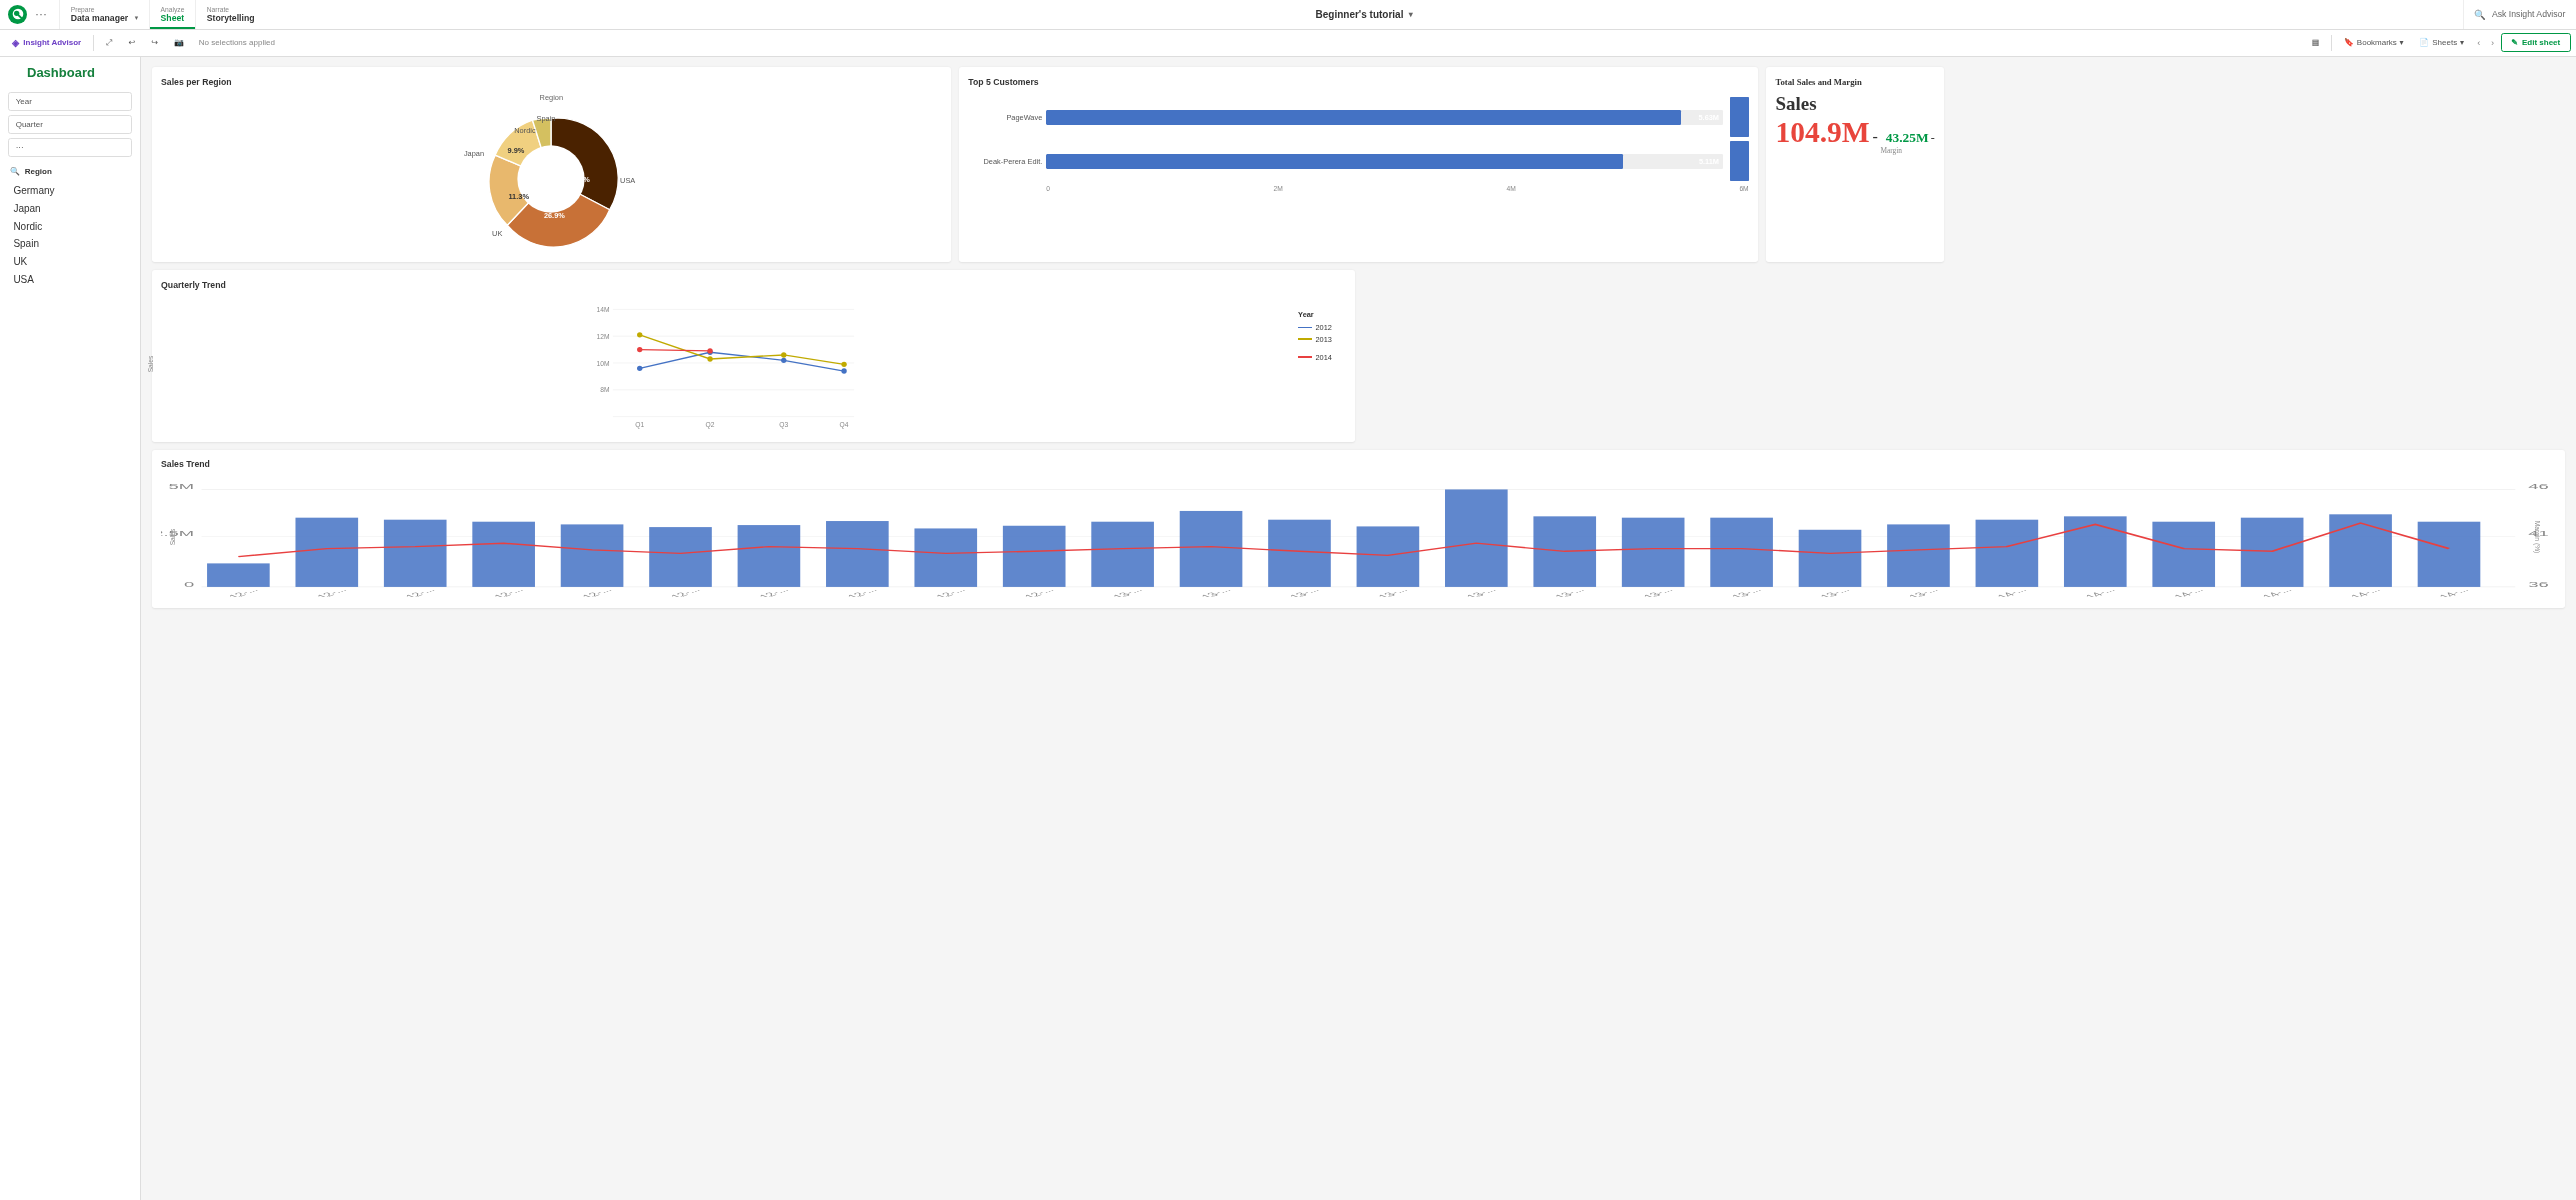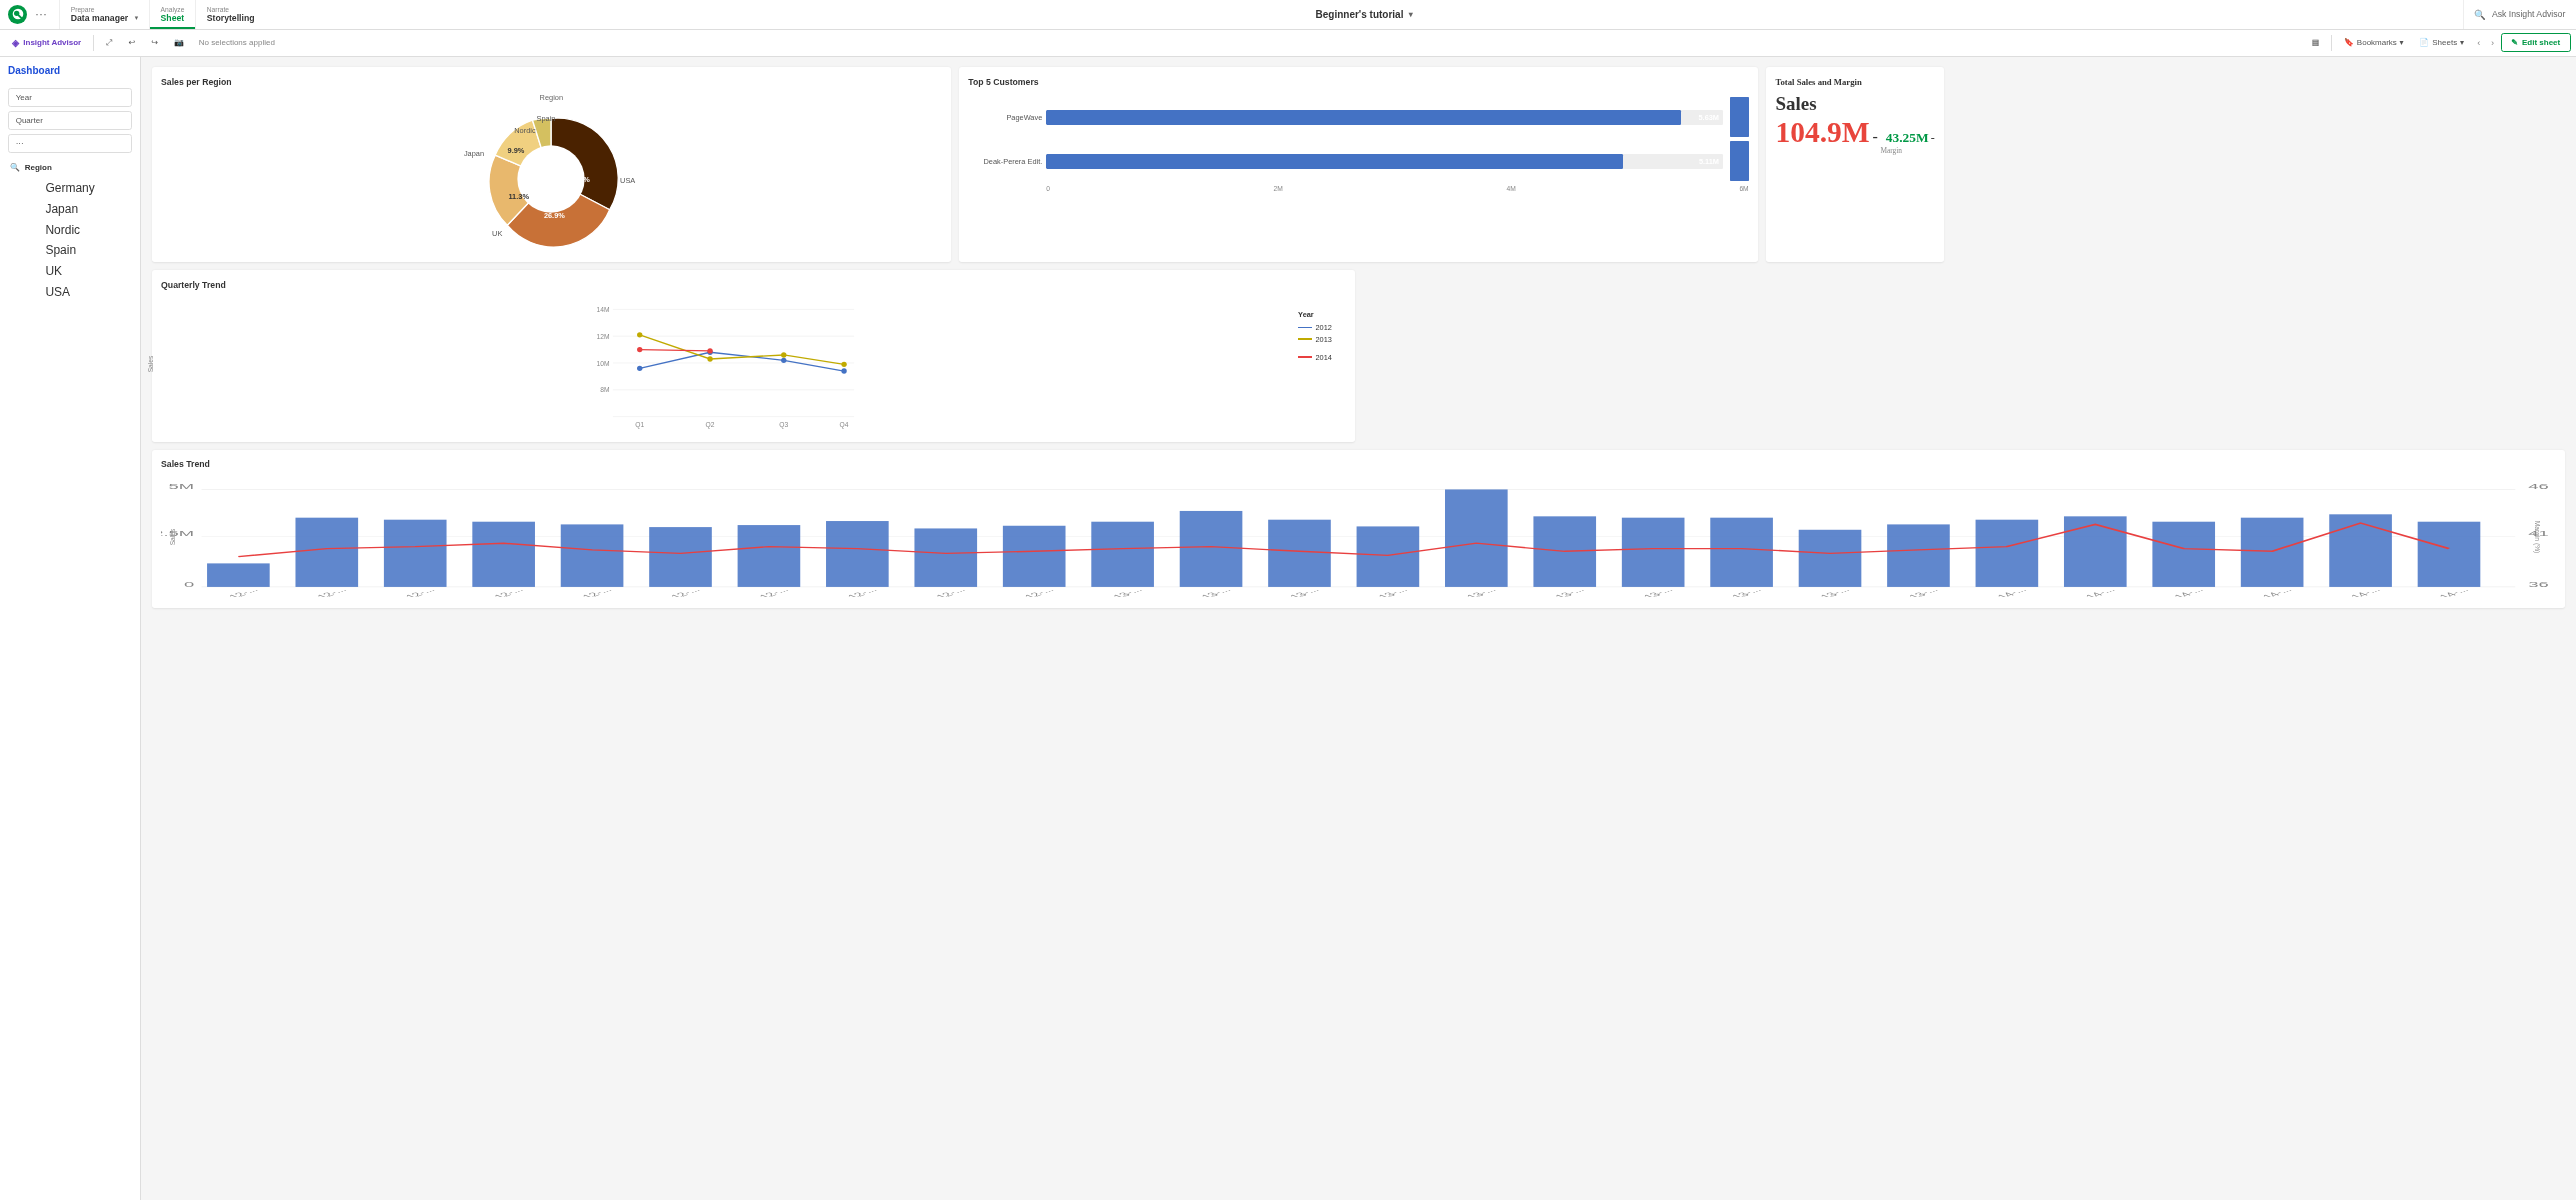--- a/index.html
+++ b/index.html
@@ -75,34 +75,34 @@
       display: flex; height: calc(100vh - 56px); overflow: hidden;
     }
 
     
     .sidebar {
       width: 141px; background: #fff; border-right: 0.7px solid #ddd;
       overflow-y: auto; padding: 8px 0;
       flex-shrink: 0;
     }
     .sidebar-title {
-      font-size: 10px; font-weight: 600; color: #1d4ed8; padding: 0 8px 8px;
+      font-size: 13px; font-weight: 600; color: #15803d; padding: 0 27px 8px;
     }
     .filter-box {
       margin: 4px 8px; border: 0.7px solid #ddd; border-radius: 2.7px;
       padding: 4px 6.7px; background: #fff; cursor: pointer;
       font-size: 8px; color: #555; display: flex; align-items: center; justify-content: space-between;
     }
     .sidebar-section { padding: 6.7px 10.7px 2.7px; }
     .sidebar-section-label {
       font-size: 8px; font-weight: 700; color: #333; display: flex; align-items: center; gap: 4px;
     }
     .region-list { padding: 2.7px 0; }
     .region-item {
-      padding: 3.4px 13.4px; font-size: 12px; color: #333; cursor: pointer; margin-left: 32px;
+      padding: 3.4px 13.4px; font-size: 10px; color: #333; cursor: pointer;
     }
 
     
     .content {
       flex: 1; overflow-y: auto; overflow-x: hidden;
       background: #f5f5f5; padding: 10.7px;
     }
     .chart-card {
       background: #fff; border-radius: 2.7px; padding: 9.4px;
       box-shadow: 0 0.7px 2px rgba(0,0,0,0.08);

